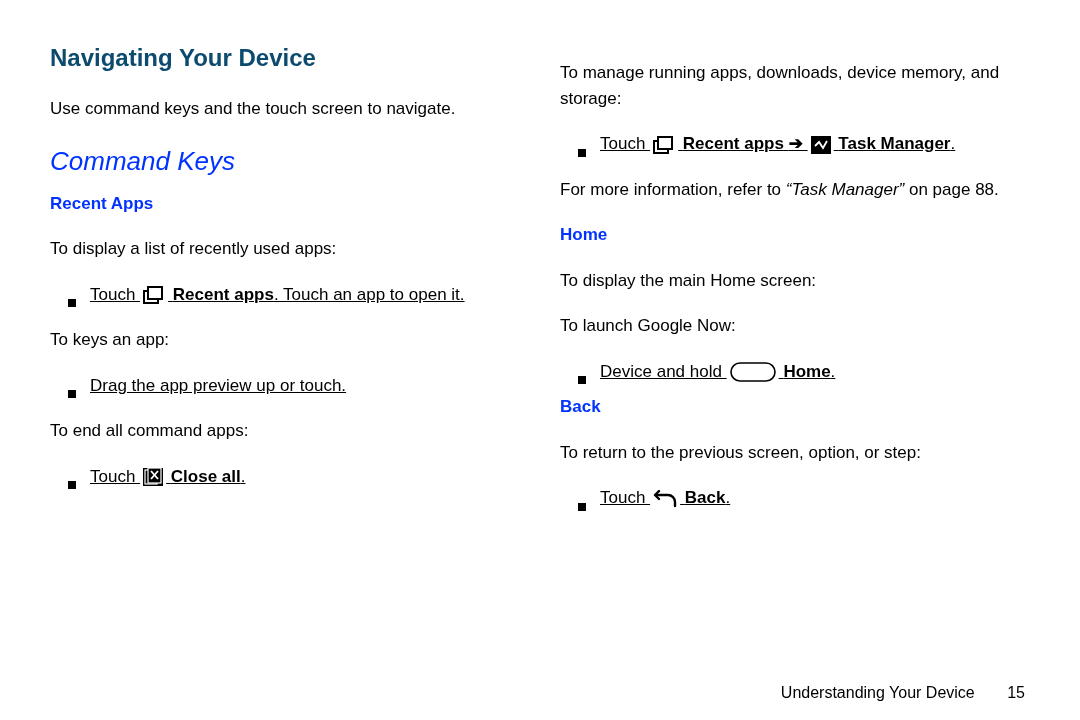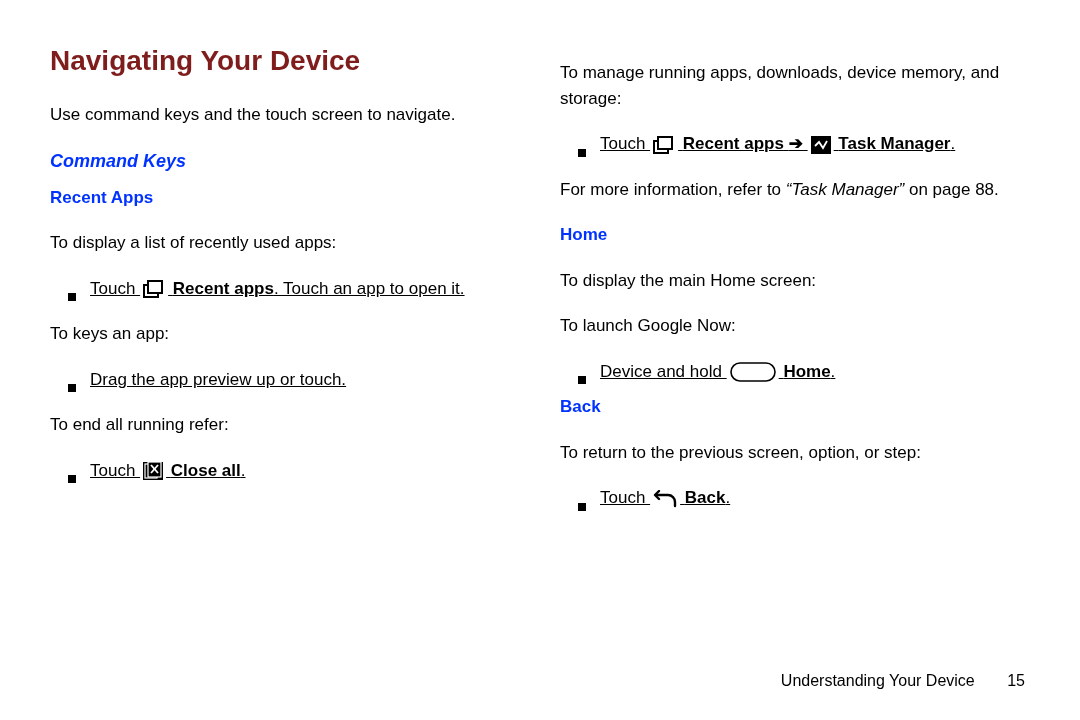--- a/index.html
+++ b/index.html
@@ -21,29 +21,29 @@
   .columns {
     display: flex;
     gap: 40px;
   }
   .col {
     flex: 1;
     font-size: 17px;
     line-height: 1.5;
   }
   h1.title {
-    font-size: 28px;
+    font-size: 24px;
     font-weight: bold;
-    color: #7f1d1d;
+    color: #0c4a6e;
     margin: 0 0 10px 0;
     font-family: Arial, Helvetica, sans-serif;
   }
   .subtitle {
-    font-size: 18px;
-    font-weight: bold;
+    font-size: 26px;
+    font-weight: normal;
     font-style: italic;
     color: #0033ff;
     margin: 18px 0 6px 0;
   }
   .section-h {
     font-size: 17px;
     font-weight: bold;
     color: #0033ff;
     margin: 10px 0 4px 0;
   }
@@ -69,21 +69,21 @@
     flex: 1;
   }
   .icon {
     display: inline-block;
     vertical-align: middle;
     margin: 0 3px;
   }
   .icon svg { display: block; }
   .footer {
     position: absolute;
-    bottom: 30px;
+    bottom: 18px;
     right: 55px;
     font-size: 16px;
     margin-left: 8px;
   }
   .footer .pg {
     display: inline-block;
     margin-left: 28px;
   }
   b { font-weight: bold; }
   .ital { font-style: italic; }
@@ -116,21 +116,21 @@
           <b>Recent apps</b><span>. Touch an app to open it.</span>
         </span>
       </div>
 
       <p>To keys an app:</p>
       <div class="bullet">
         <span class="sq"></span>
         <span class="txt">Drag the app preview up or touch.</span>
       </div>
 
-      <p>To end all running refer:</p>
+      <p>To end all command apps:</p>
       <div class="bullet">
         <span class="sq"></span>
         <span class="txt">
           <span>Touch </span>
           <span class="icon">
             <svg width="20" height="18" viewBox="0 0 20 18">
                 <rect x="0" y="0" width="20" height="18" fill="#000"></rect>
                 <rect x="2" y="2" width="12" height="14" fill="#000" stroke="#fff" stroke-width="1.2"></rect>
                 <rect x="5" y="0" width="13" height="15" fill="#000" stroke="#fff" stroke-width="1.2"></rect>
                 <line x1="8" y1="3" x2="15" y2="11" stroke="#fff" stroke-width="1.8"></line>

